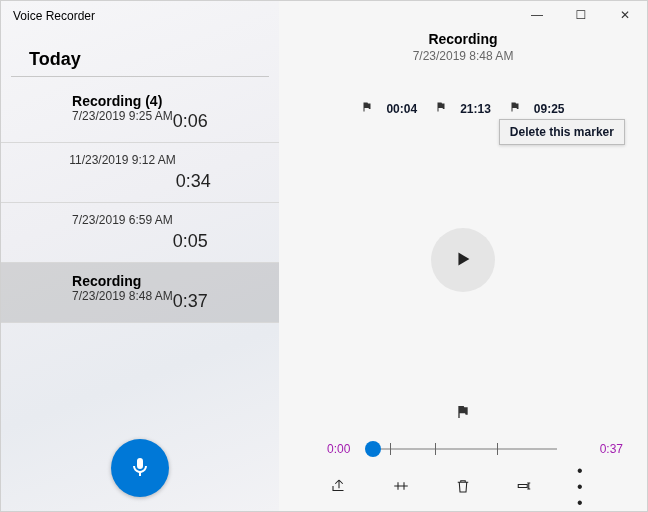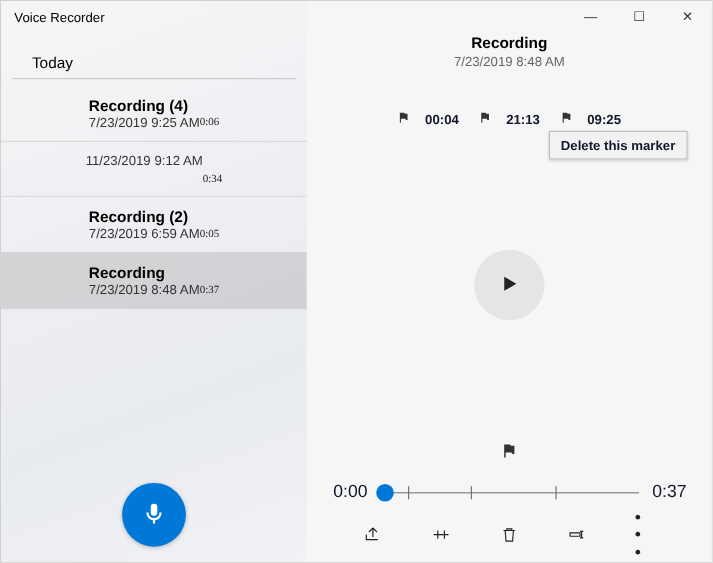--- a/index.html
+++ b/index.html
@@ -24,46 +24,45 @@
     background: linear-gradient(160deg, #f6f6f8 0%, #efeff3 40%, #e8ebf0 70%, #f2f2f5 100%);
     position: relative;
     display: flex;
     flex-direction: column;
   }
   .app-title {
     font-size: 12px;
     padding: 8px 12px 4px 12px;
   }
   .section-heading {
-    font-size: 14px;
-    font-weight: 400;
+    font-size: 18px;
+    font-weight: 700;
     padding: 22px 18px 6px 18px;
     border-bottom: 1px solid #c8c8c8;
     margin: 0 10px 6px 10px;
   }
   .rec-list { flex: 1; overflow: hidden; }
   .rec-item {
     padding: 10px 20px 10px 20px;
     border-bottom: 1px solid #d8d8d8;
   }
   .rec-item.selected {
     background: rgba(160,160,160,0.35);
   }
   .rec-top {
     display: flex;
     justify-content: center;
     align-items: flex-start;
   }
   .rec-title { font-size: 14px; font-weight: 600; }
   .rec-date { font-size: 12px; color: #333; margin-top: 0; }
   .rec-dur {
-    font-size: 10px;
+    font-size: 18px;
     color: #222;
     padding-top: 18px;
-    font-family: Liberation Serif, serif;
   }
   .record-btn {
     position: absolute;
     left: 50%;
     bottom: 14px;
     transform: translateX(-50%);
     width: 58px;
     height: 58px;
     border-radius: 50%;
     background: #0078d7;
@@ -155,21 +154,21 @@
   }
   .flag-row svg { width: 16px; height: 16px; fill: #333; }
 
   .timeline-row {
     display: flex;
     align-items: center;
     gap: 12px;
     padding: 0 24px;
     margin-bottom: 20px;
   }
-  .time-label { font-size: 16px; color: #0f172a; width: 30px; }
+  .time-label { font-size: 12px; color: #a21caf; width: 30px; margin-left: 24px; }
   .time-label.right-t { text-align: right; }
   .timeline {
     flex: 1;
     position: relative;
     height: 16px;
   }
   .track {
     position: absolute;
     left: 0; right: 0; top: 50%;
     height: 1px;
@@ -229,21 +228,20 @@
         <div class="rec-top">
           <div>
             <div class="rec-date">11/23/2019 9:12 AM</div>
           </div>
           <div class="rec-dur">0:34</div>
         </div>
       </div>
       <div class="rec-item">
         <div class="rec-top">
           <div>
-            <div class="rec-title">Recording (2)</div>
             <div class="rec-date">7/23/2019 6:59 AM</div>
           </div>
           <div class="rec-dur">0:05</div>
         </div>
       </div>
       <div class="rec-item selected">
         <div class="rec-top">
           <div>
             <div class="rec-title">Recording</div>
             <div class="rec-date">7/23/2019 8:48 AM</div>

